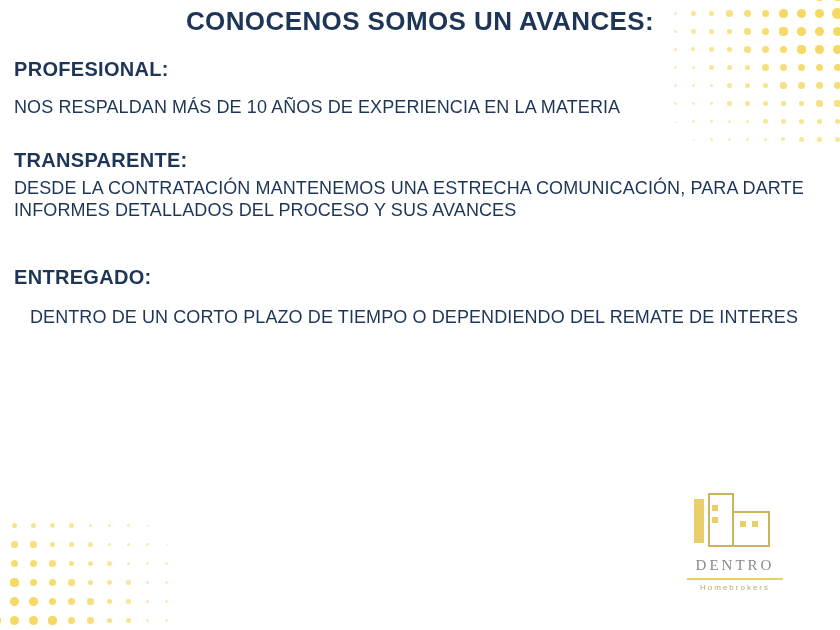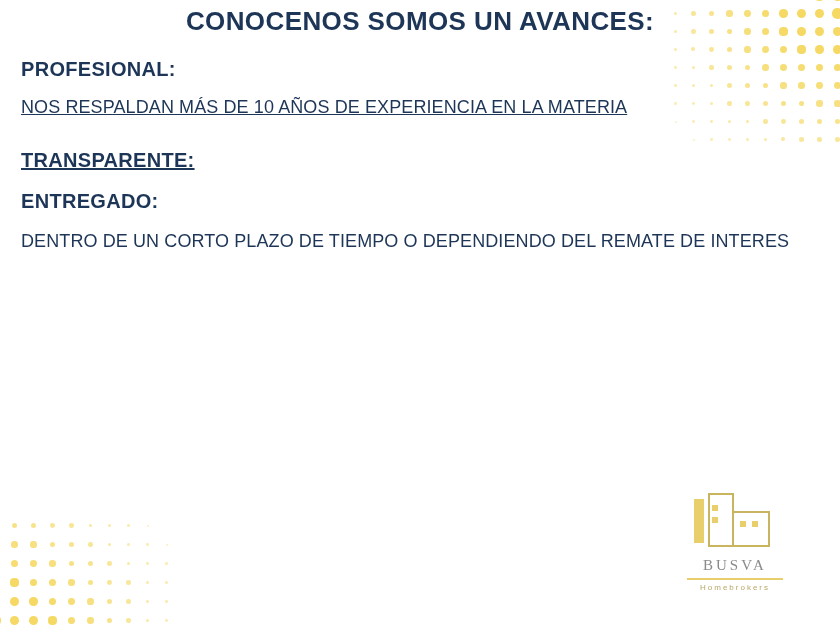--- a/index.html
+++ b/index.html
@@ -45,21 +45,21 @@
     font-size: 26px;
     font-weight: bold;
     letter-spacing: 0.4px;
     color: #1d3557;
     font-family: "Liberation Sans", sans-serif;
   }
 
   .content {
     position: absolute;
     top: 52px;
-    left: 21px;
+    left: 14px;
     width: 800px;
   }
 
   .block {
     margin-bottom: 4px;
   }
 
   .heading {
     font-size: 20px;
     font-weight: bold;
@@ -73,27 +73,27 @@
     color: #1d3557;
     letter-spacing: 0.1px;
     line-height: 1.22;
     margin: 0;
     font-weight: 400;
   }
 
   
   #block-profesional { margin-top: 6px; }
   #block-profesional .heading { margin-bottom: 16px; }
-  #block-profesional .body-text { margin-bottom: 30px; text-decoration: underline; }
-
-  #block-transparente .heading { margin-bottom: 18px; text-decoration: underline; }
+  #block-profesional .body-text { margin-bottom: 30px; }
+
+  #block-transparente .heading { margin-bottom: 6px; }
   #block-transparente .body-text { margin-bottom: 44px; }
 
   #block-entregado .heading { margin-bottom: 18px; }
-  #block-entregado .body-text { margin-bottom: 40px; }
+  #block-entregado .body-text { margin-bottom: 40px; text-align: center; }
 
   #block-ganancias .heading { margin-bottom: 18px; }
   #block-ganancias .body-text { margin-bottom: 0; }
 
   
   .logo {
     position: absolute;
     right: 40px;
     bottom: 38px;
     width: 130px;
@@ -285,20 +285,21 @@
 
   <div class="content">
 
     <div class="block" id="block-profesional">
       <p class="heading">PROFESIONAL:</p>
       <p class="body-text">NOS RESPALDAN MÁS DE 10 AÑOS DE EXPERIENCIA EN LA MATERIA</p>
     </div>
 
     <div class="block" id="block-transparente">
       <p class="heading">TRANSPARENTE:</p>
+      <p class="body-text">DESDE LA CONTRATACIÓN MANTENEMOS UNA ESTRECHA COMUNICACIÓN, PARA DARTE INFORMES DETALLADOS DEL PROCESO Y SUS AVANCES</p>
     </div>
 
     <div class="block" id="block-entregado">
       <p class="heading">ENTREGADO:</p>
       <p class="body-text">DENTRO DE UN CORTO PLAZO DE TIEMPO O  DEPENDIENDO DEL REMATE DE INTERES</p>
     </div>
 
     <div class="block" id="block-ganancias">
     </div>
 
@@ -307,18 +308,18 @@
   <div class="logo">
     <div class="logo-mark">
       <div class="bar" style="left:14px; top:10px; width:10px; height:44px;"></div>
       <div class="outline" style="left:28px; top:4px; width:22px; height:50px;"></div>
       <div class="outline" style="left:52px; top:22px; width:34px; height:32px;"></div>
       <div class="bar" style="left:32px; top:16px; width:6px; height:6px;"></div>
       <div class="bar" style="left:32px; top:28px; width:6px; height:6px;"></div>
       <div class="bar" style="left:60px; top:32px; width:6px; height:6px;"></div>
       <div class="bar" style="left:72px; top:32px; width:6px; height:6px;"></div>
     </div>
-    <div class="logo-name">BUSVA</div>
+    <div class="logo-name">DENTRO</div>
     <div class="logo-rule"></div>
     <div class="logo-sub">Homebrokers</div>
   </div>
 
 </div>
 
 </body></html>

